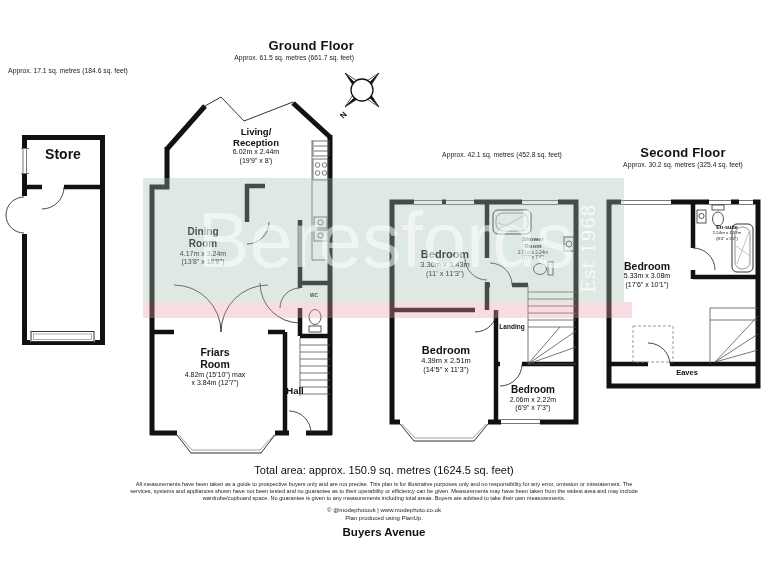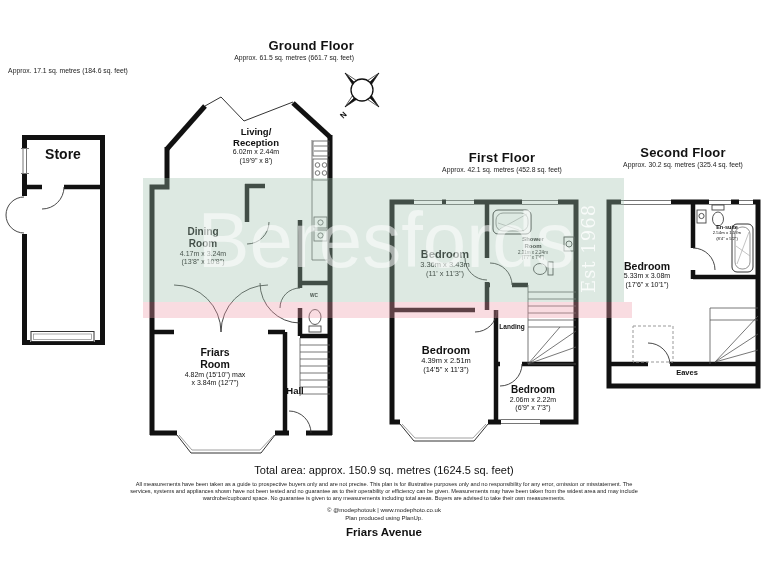--- a/index.html
+++ b/index.html
@@ -31,21 +31,20 @@
 <body>
 
 <div class="ftitle" style="left:0px;top:66px;width:136px;">
   <div class="a">Approx. 17.1 sq. metres (184.6 sq. feet)</div>
 </div>
 <div class="ftitle" style="left:154px;top:38px;width:200px;text-align:right;">
   <div class="t">Ground Floor</div>
   <div class="a">Approx. 61.5 sq. metres (661.7 sq. feet)</div>
 </div>
 <div class="ftitle" style="left:402px;top:150px;width:200px;">
-  <div class="t">First Floor</div>
   <div class="a">Approx. 42.1 sq. metres (452.8 sq. feet)</div>
 </div>
 <div class="ftitle" style="left:583px;top:145px;width:200px;">
   <div class="t">Second Floor</div>
   <div class="a">Approx. 30.2 sq. metres (325.4 sq. feet)</div>
 </div>
 
 <div class="abs" style="left:336px;top:64px;width:52px;height:56px;z-index:3;">
   <svg width="52" height="56" viewBox="0 0 52 56">
     <g stroke="#111" stroke-width="0.7">
@@ -289,13 +288,13 @@
 <div class="band" style="left:143px;top:302px;width:489px;height:16px;background:rgba(238,155,169,0.35);"></div>
 <div class="wm-brand">Beresfords</div>
 <div class="wm-est">Est 1968</div>
 
 <div class="footer total">Total area: approx. 150.9 sq. metres (1624.5 sq. feet)</div>
 <div class="footer disc" style="top:481px;">All measurements have been taken as a guide to prospective buyers only and are not precise. This plan is for illustrative purposes only and no responsibility for any error, omission or misstatement. The</div>
 <div class="footer disc" style="top:488px;">services, systems and appliances shown have not been tested and no guarantee as to their operability or efficiency can be given. Measurements may have been taken from the widest area and may include</div>
 <div class="footer disc" style="top:495px;">wardrobe/cupboard space. No guarantee is given to any measurements including total areas. Buyers are advised to take their own measurements.</div>
 <div class="footer tiny" style="top:507px;">© @modephotouk | www.modephoto.co.uk</div>
 <div class="footer tiny" style="top:515px;">Plan produced using PlanUp.</div>
-<div class="footer addr">Friars Avenue</div>
+<div class="footer addr">Buyers Avenue</div>
 
 </body></html>

